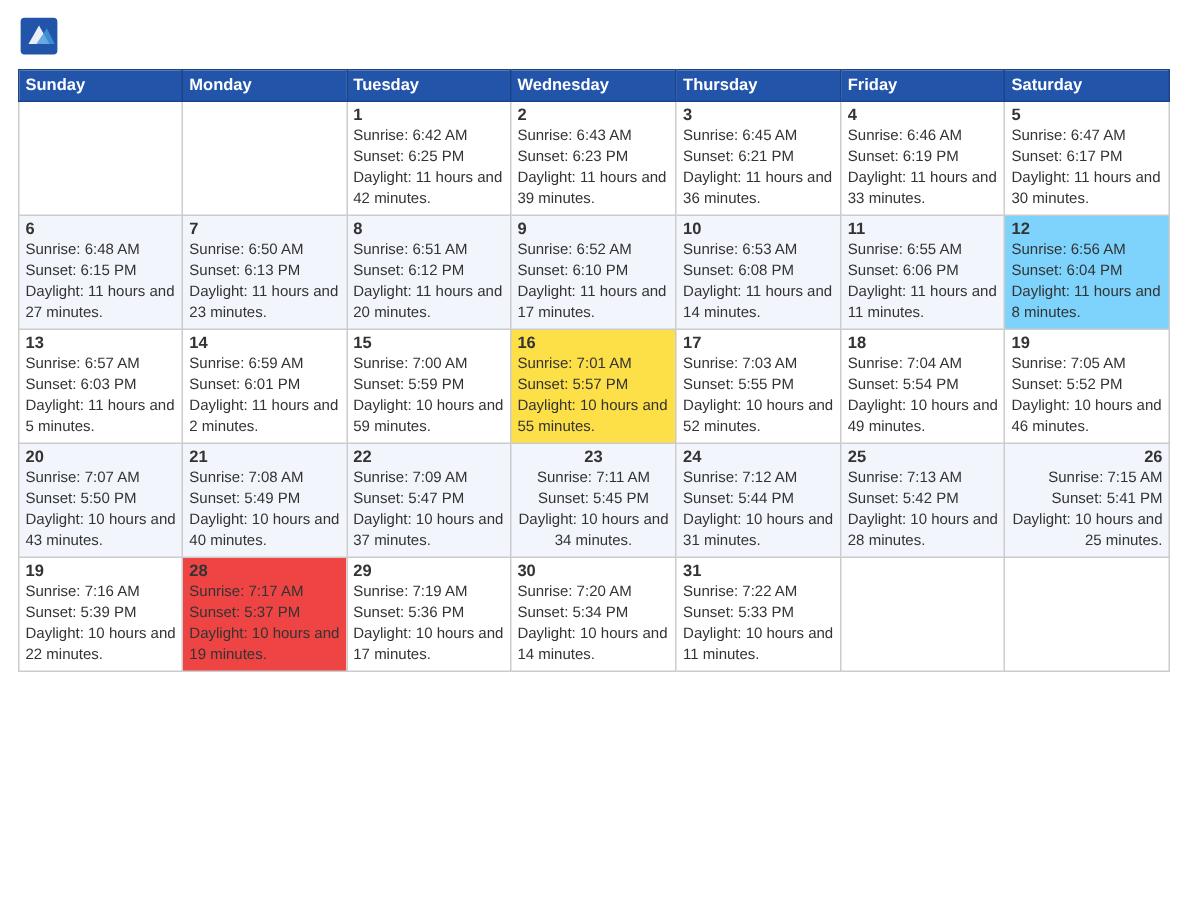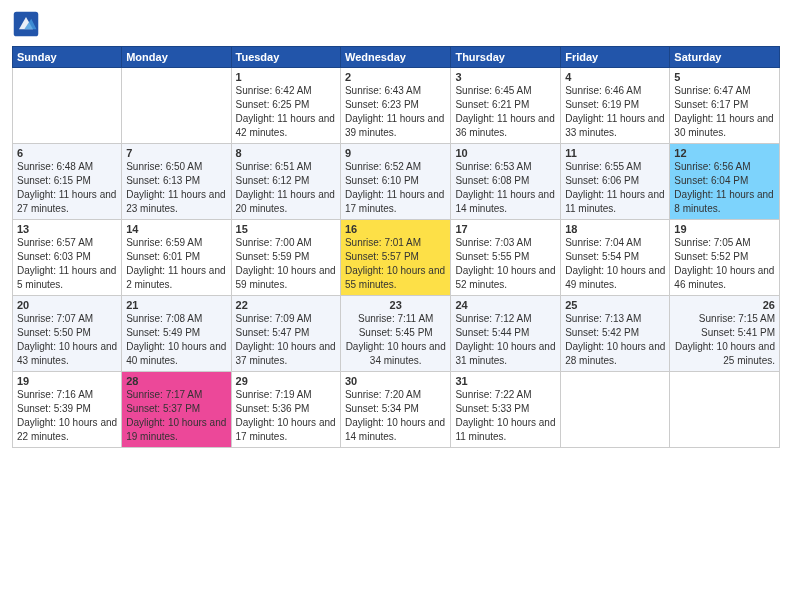--- a/index.html
+++ b/index.html
@@ -250,21 +250,21 @@
           <td style="background: rgb(242, 245, 251); text-align: right;">
             <span class="day-number">26</span>
             <div class="day-info">Sunrise: 7:15 AM<br>Sunset: 5:41 PM<br>Daylight: 10 hours and 25 minutes.</div>
           </td>
         </tr>
         <tr>
           <td style="background: rgb(255, 255, 255);">
             <span class="day-number">19</span>
             <div class="day-info">Sunrise: 7:16 AM<br>Sunset: 5:39 PM<br>Daylight: 10 hours and 22 minutes.</div>
           </td>
-          <td style="background: #ec4899; margin-left: 26px;">
+          <td style="background: #ef4444; margin-left: 26px;">
             <span class="day-number">28</span>
             <div class="day-info">Sunrise: 7:17 AM<br>Sunset: 5:37 PM<br>Daylight: 10 hours and 19 minutes.</div>
           </td>
           <td style="background: rgb(255, 255, 255);">
             <span class="day-number">29</span>
             <div class="day-info">Sunrise: 7:19 AM<br>Sunset: 5:36 PM<br>Daylight: 10 hours and 17 minutes.</div>
           </td>
           <td style="background: rgb(255, 255, 255);">
             <span class="day-number">30</span>
             <div class="day-info">Sunrise: 7:20 AM<br>Sunset: 5:34 PM<br>Daylight: 10 hours and 14 minutes.</div>

